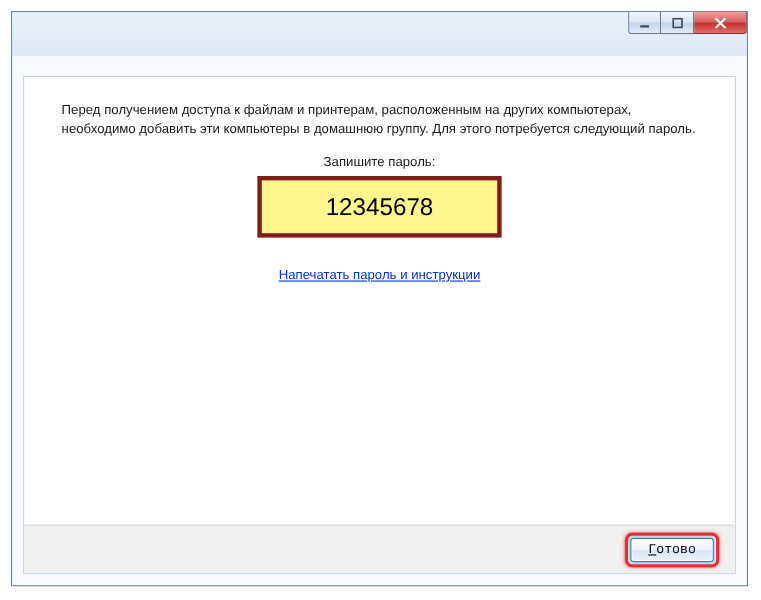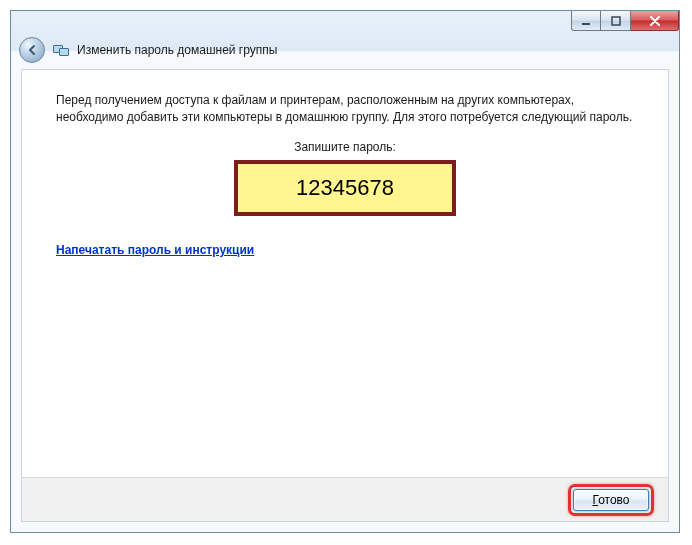--- a/index.html
+++ b/index.html
@@ -130,22 +130,22 @@
       margin: 0 auto 26px auto;
       background: #fff68f;
       border: 4px solid #7f1d1d;
       padding: 8px 0;
       text-align: center;
       font-size: 22px;
       font-family: "Segoe UI", Tahoma, sans-serif;
       color: #000;
     }
     .print-link {
+      text-align: center;
       margin-bottom: 52px;
-      font-weight: bold;
     }
     .print-link a {
       color: #0033cc;
       text-decoration: underline;
       font-size: 12px;
       cursor: pointer;
     }
     .footer-text { }
     
     .bottom-bar {
@@ -170,20 +170,21 @@
       background: linear-gradient(to bottom, #fdfdfe 0%, #eef4fb 45%, #d8e6f5 55%, #e9f2fb 100%);
       border: 1px solid #3c7fb1;
       border-radius: 3px;
       box-shadow: inset 0 0 0 1px rgba(255,255,255,0.7), 0 0 3px rgba(60,127,177,0.6);
       font-size: 12px;
       color: #000;
       display: flex;
       align-items: center;
       justify-content: center;
       cursor: pointer;
+      font-family: Liberation Mono, monospace;
     }
     .done-btn .ul { text-decoration: underline; }
   </style>
 </head>
 <body>
 
 <div class="shadow-wrap">
   <div class="window">
 
     <div class="titlebar">
@@ -199,32 +200,20 @@
             </svg>
         </div>
         <div class="caption-btn close">
           <svg width="12" height="10" viewBox="0 0 12 10">
               <path d="M2 1 L10 9 M10 1 L2 9" stroke="#fff" stroke-width="2" stroke-linecap="round"></path>
             </svg>
         </div>
       </div>
     </div>
 
-    <div class="navrow">
-      <div class="back-btn">
-        <svg width="14" height="14" viewBox="0 0 14 14">
-            <path d="M9 3 L5 7 L9 11" fill="none" stroke="#3a5a7a" stroke-width="2" stroke-linecap="round" stroke-linejoin="round"></path>
-          </svg>
-      </div>
-      <div class="app-icon">
-        <div class="mon a"></div>
-          <div class="mon b"></div>
-      </div>
-      <div class="header-title">Изменить пароль домашней группы</div>
-    </div>
 
     <div class="body-panel">
       <div class="content">
         <p class="intro-text">Перед получением доступа к файлам и принтерам, расположенным на других компьютерах, необходимо добавить эти компьютеры в домашнюю группу. Для этого потребуется следующий пароль.</p>
         <div class="pw-label">Запишите пароль:</div>
         <div class="pw-box">12345678</div>
         <div class="print-link">
           <a>Напечатать пароль и инструкции</a>
         </div>
       </div>

